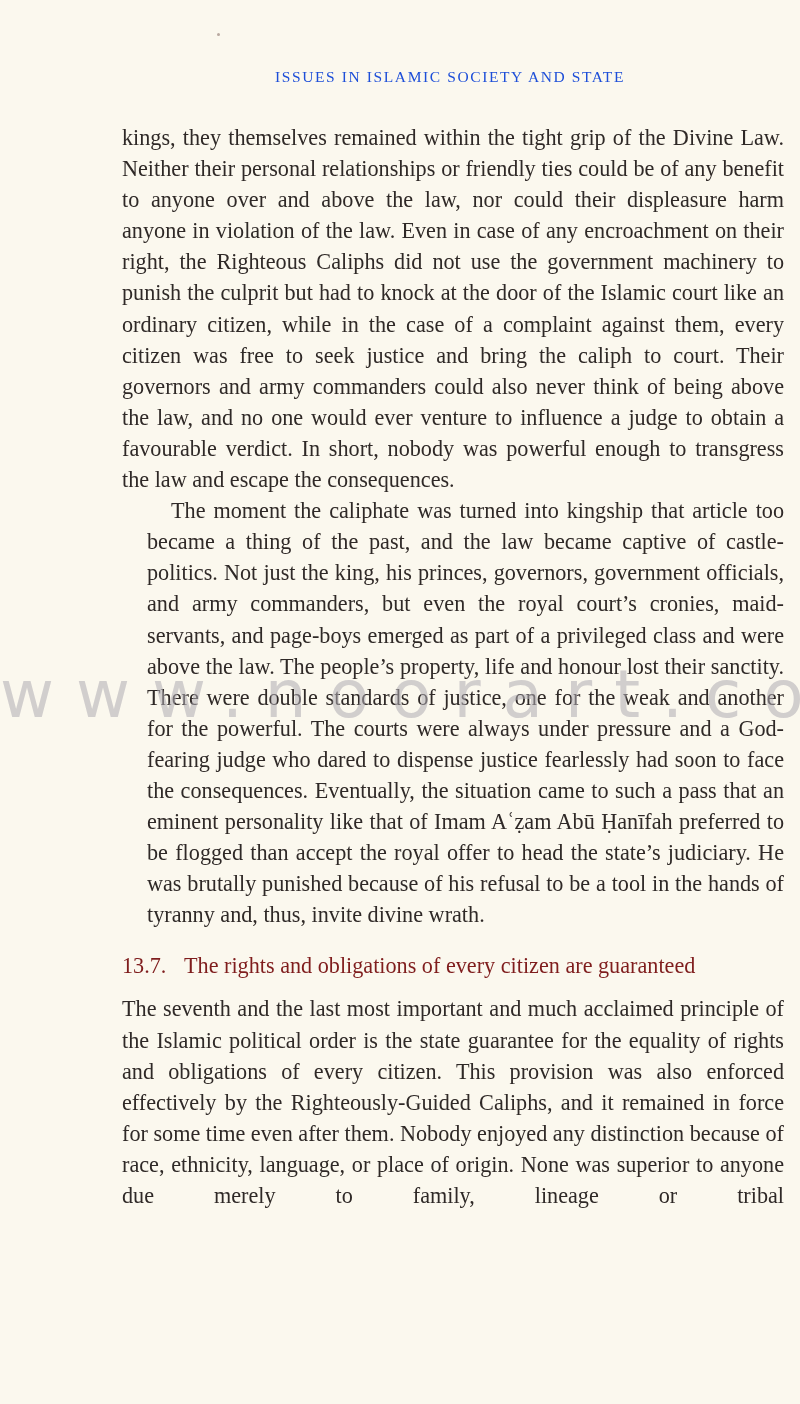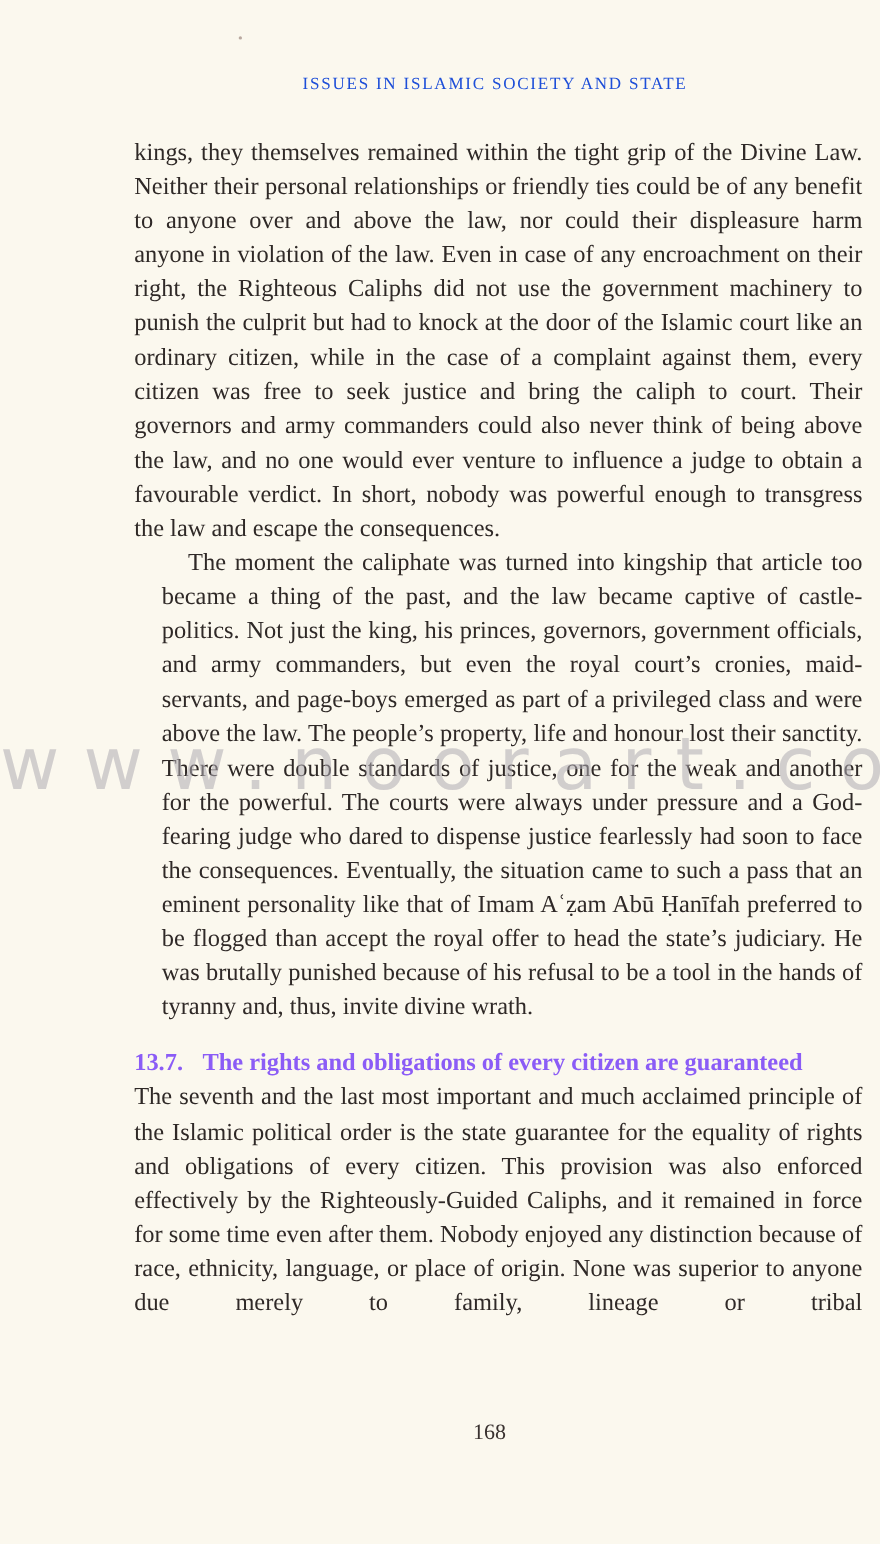--- a/index.html
+++ b/index.html
@@ -44,27 +44,28 @@
     }
     .body-text p {
       margin: 0;
     }
     .body-text p.indent {
       text-indent: 24px;
       margin-left: 25px;
     }
     .body-text p.last-line-justify {
       text-align-last: justify;
+      margin-top: 12px;
     }
     .section-heading {
       margin-top: 20px !important;
-      font-weight: bold;
+      font-weight: normal;
       font-size: 22.2px;
       line-height: 31px;
-      color: #8b5cf6;
+      color: #7f1d1d;
     }
     .section-heading .num {
       display: inline-block;
       width: 62px;
     }
     .folio {
       position: absolute;
       top: 1291px;
       left: 0;
       width: 800px;
@@ -108,14 +109,13 @@
     <p class="indent">The moment the caliphate was turned into kingship that article too became a thing of the past, and the law became captive of castle-politics. Not just the king, his princes, governors, government officials, and army commanders, but even the royal court’s cronies, maid-servants, and page-boys emerged as part of a privileged class and were above the law. The people’s property, life and honour lost their sanctity. There were double standards of justice, one for the weak and another for the powerful. The courts were always under pressure and a God-fearing judge who dared to dispense justice fearlessly had soon to face the consequences. Eventually, the situation came to such a pass that an eminent personality like that of Imam Aʿẓam Abū Ḥanīfah preferred to be flogged than accept the royal offer to head the state’s judiciary. He was brutally punished because of his refusal to be a tool in the hands of tyranny and, thus, invite divine wrath.</p>
 
     <p class="section-heading">
       <span class="num">13.7.</span><span>The rights and obligations of every citizen are guaranteed</span>
     </p>
     <p class="last-line-justify">The seventh and the last most important and much acclaimed principle of the Islamic political order is the state guarantee for the equality of rights and obligations of every citizen. This provision was also enforced effectively by the Righteously-Guided Caliphs, and it remained in force for some time even after them. Nobody enjoyed any distinction because of race, ethnicity, language, or place of origin. None was superior to anyone due merely to family, lineage or tribal</p>
   </div>
 
   <div class="watermark">www.noorart.com</div>
 
-  <div class="folio">168</div>
 </div>
 
 </body></html>

